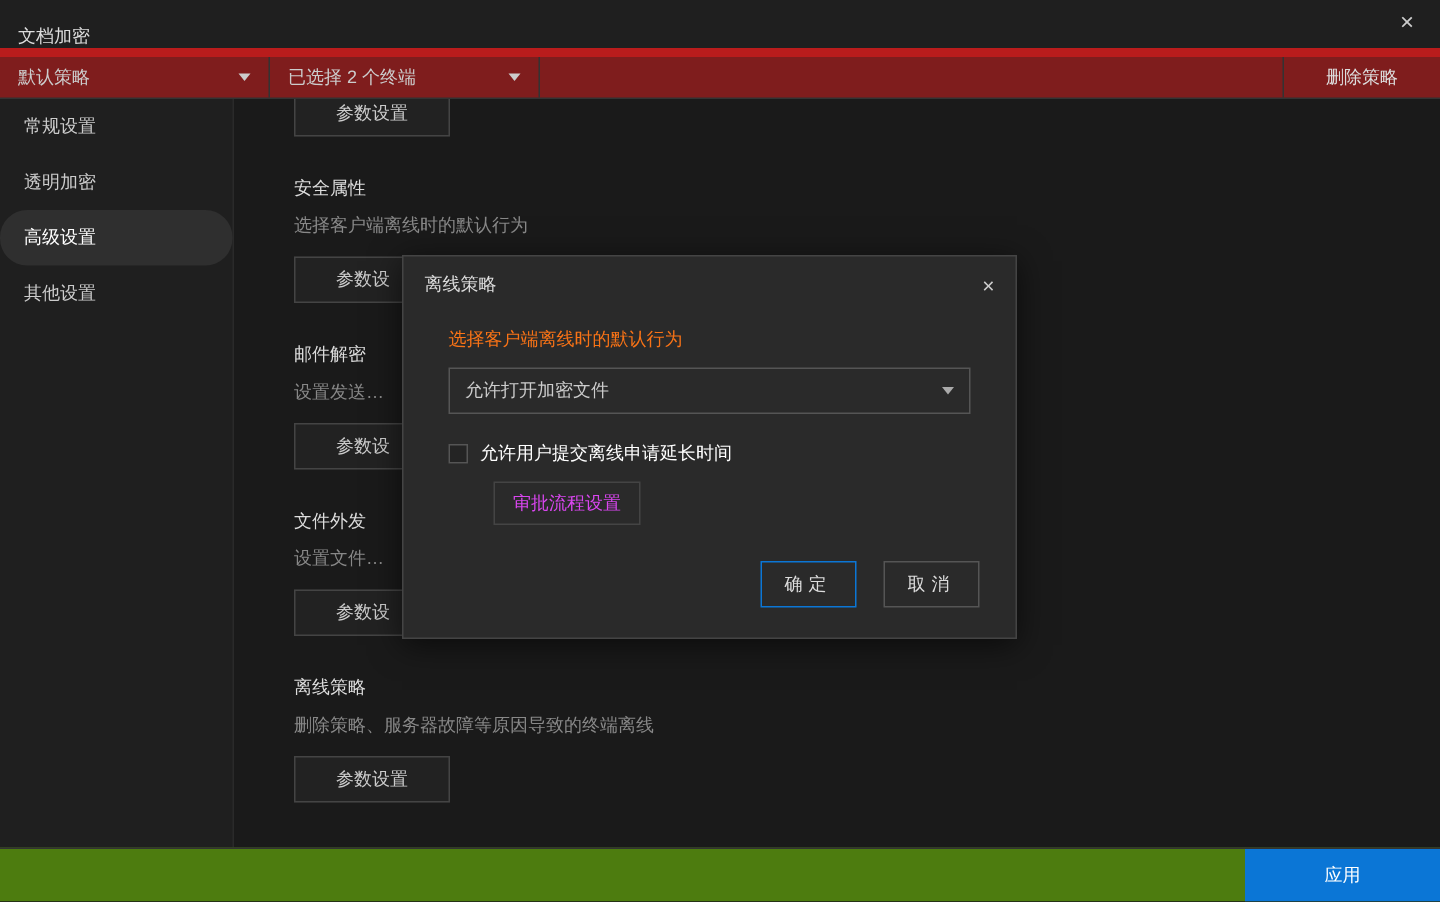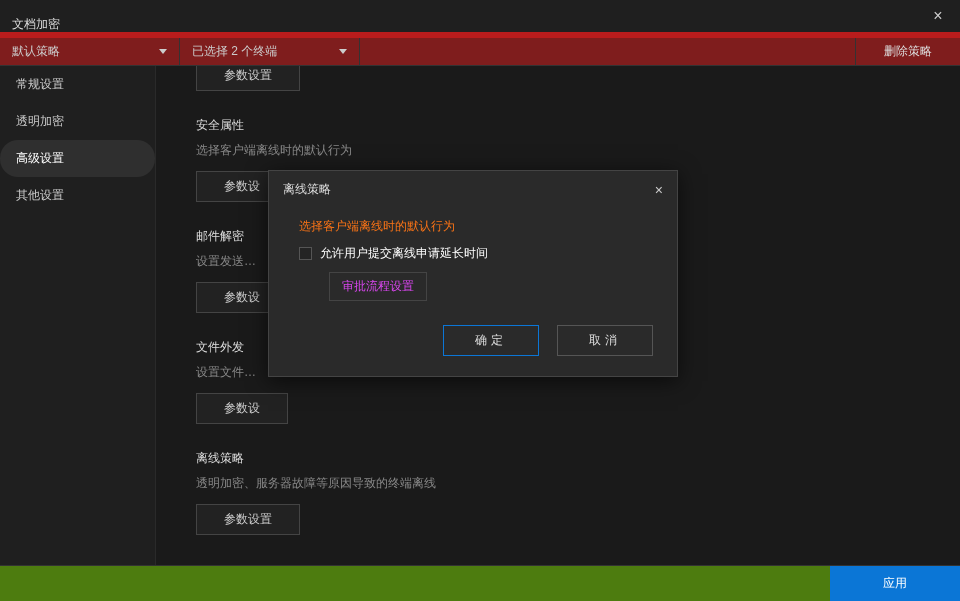--- a/index.html
+++ b/index.html
@@ -163,21 +163,21 @@
   color: #d946ef;
   cursor: default;
 }
 .modal-actions {
   display: flex;
   justify-content: flex-end;
   gap: 18px;
   padding: 20px 24px 20px;
 }
 .m-btn {
-  width: 96px;
+  width: 64px;
   padding: 6px 0;
   text-align: center;
   border: 1px solid #555;
   color: #ddd;
   cursor: pointer;
   letter-spacing: 4px;
 }
 .m-btn.primary { border-color: #0b76d6; }
 </style>
 </head>
@@ -227,37 +227,41 @@
     </div>
 
     <div class="section">
       <div class="sec-title">文件外发</div>
       <div class="sec-desc">设置文件…</div>
       <div class="param-btn">参数设</div>
     </div>
 
     <div class="section">
       <div class="sec-title">离线策略</div>
-      <div class="sec-desc">透明加密、服务器故障等原因导致的终端离线</div>
+      <div class="sec-desc">删除策略、服务器故障等原因导致的终端离线</div>
       <div class="param-btn">参数设置</div>
     </div>
   </div>
 </div>
 
 <div class="footer">
   <div class="apply-btn">应用</div>
 </div>
 
 <div class="modal">
   <div class="modal-head">
     <span class="m-title">离线策略</span>
     <span class="m-close">×</span>
   </div>
   <div class="modal-body">
     <div class="label">选择客户端离线时的默认行为</div>
+    <div class="m-select">
+      <span>允许打开加密文件</span>
+      <span class="caret"></span>
+    </div>
     <div class="m-check">
       <span class="box"></span>
       <span>允许用户提交离线申请延长时间</span>
     </div>
     <div class="m-subbtn">审批流程设置</div>
   </div>
   <div class="modal-actions">
     <div class="m-btn primary">确定</div>
     <div class="m-btn">取消</div>
   </div>

